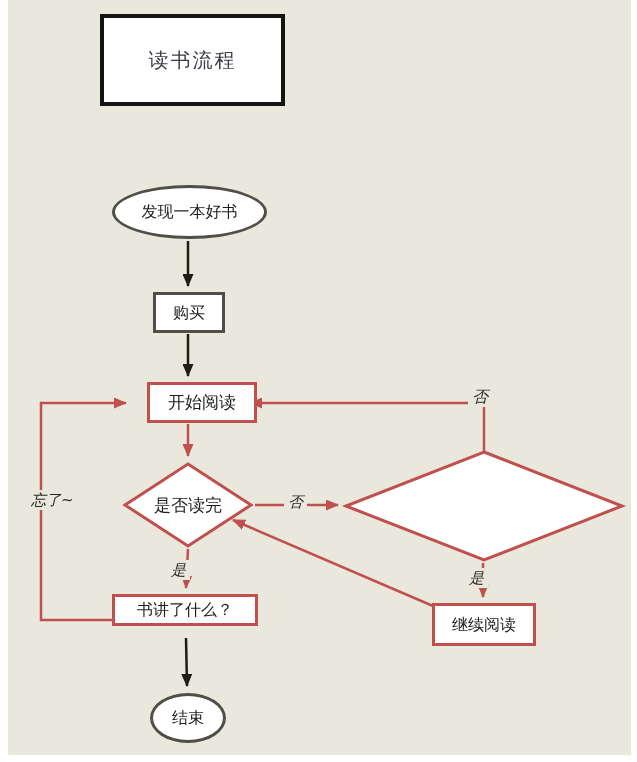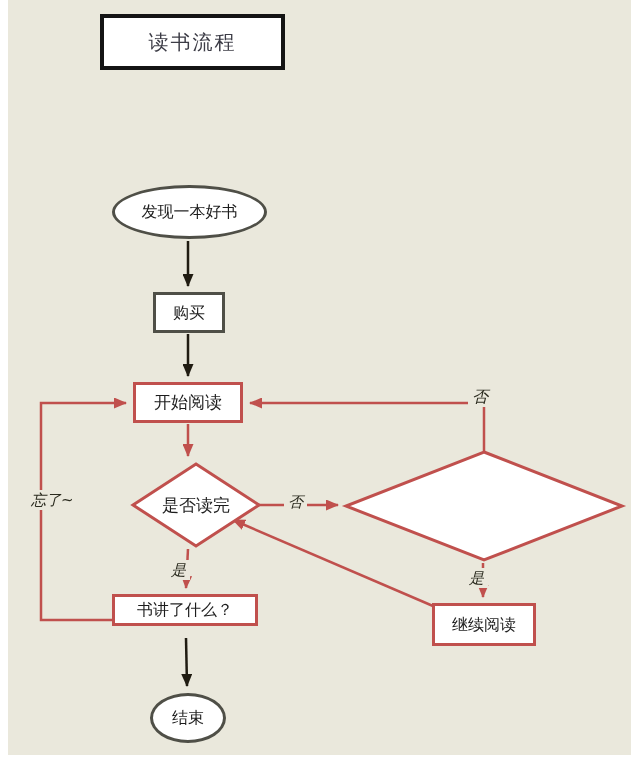--- a/index.html
+++ b/index.html
@@ -29,44 +29,44 @@
     display: flex;
     align-items: center;
     justify-content: center;
     background: #ffffff;
     color: #1d1d1d;
     font-size: 16px;
     line-height: 1;
     white-space: nowrap;
   }
   .title-box {
-    left: 100px; top: 14px; width: 185px; height: 56px;
+    left: 100px; top: 14px; width: 185px; height: 92px;
     border: 4px solid #141414;
     font-size: 20px;
     color: #3c3c46;
     letter-spacing: 2px;
   }
   .ellipse { border: 3px solid #4f4f47; border-radius: 50%; }
   .n-start { left: 112px; top: 185px; width: 155px; height: 54px; }
   .n-end   { left: 150px; top: 693px; width: 76px;  height: 50px; }
   .rect-gray { border: 3px solid #4f4f47; }
   .rect-red  { border: 3px solid #c0504d; }
   .n-buy   { left: 153px; top: 292px; width: 72px;  height: 41px; }
-  .n-read  { left: 133px; top: 382px; width: 110px; height: 41px; font-size: 17px; font-family: Liberation Serif, serif; }
+  .n-read  { left: 147px; top: 382px; width: 110px; height: 41px; font-size: 17px; font-family: Liberation Serif, serif; }
   .n-what  { left: 112px; top: 594px; width: 146px; height: 32px; }
   .n-cont  { left: 432px; top: 603px; width: 104px; height: 43px; text-align: center; }
   .diamond {
     position: absolute;
     display: flex;
     align-items: center;
     justify-content: center;
     background: transparent;
     border: none;
   }
-  .d-finished { left: 130px; top: 462px; width: 132px; height: 86px; font-size: 17px; }
+  .d-finished { left: 122px; top: 462px; width: 132px; height: 86px; font-size: 17px; }
   .d-remember { left: 343px; top: 450px; width: 282px; height: 112px; font-size: 16px; }
   .diamond svg {
     position: absolute;
     left: 0; top: 0;
     width: 100%; height: 100%;
     overflow: visible;
   }
   .diamond span { position: relative; z-index: 1; color: #1d1d1d; white-space: nowrap; }
   .edge-label {
     position: absolute;

